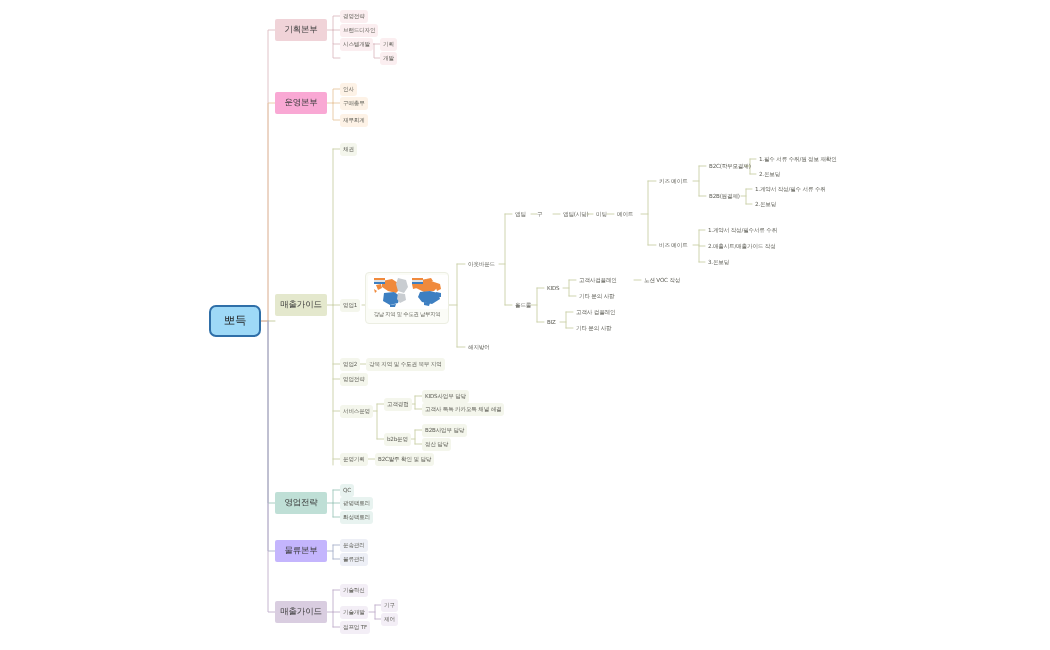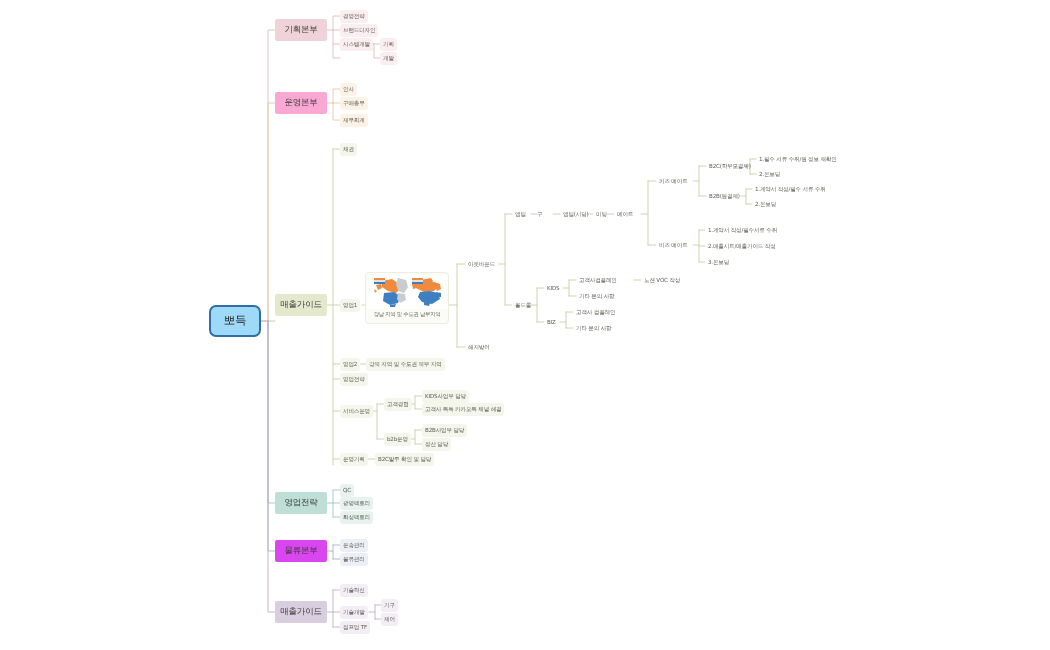--- a/index.html
+++ b/index.html
@@ -39,21 +39,21 @@
     border-radius:2px;
     font-size:8.5px;
     color:#3a3a3a;
     display:flex;align-items:center;justify-content:center;
     padding:0 7px;
   }
   .dept.plan    {background:#f0d3d8;}
   .dept.ops     {background:#f9a8d4;}
   .dept.sales   {background:#e4e8cd;}
   .dept.prod    {background:#bfdfd6;}
-  .dept.logi    {background:#d946ef;}
+  .dept.logi    {background:#c4b5fd;}
   .dept.tech    {background:#d9cde0;}
 
   
   .pill{
     height:13px;
     border-radius:3px;
     font-size:5.6px;
     color:#5a5a52;
     display:flex;align-items:center;
     padding:0 3px;

